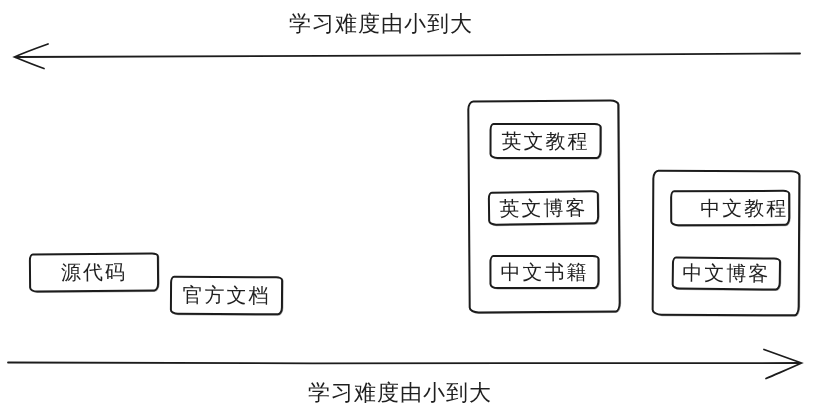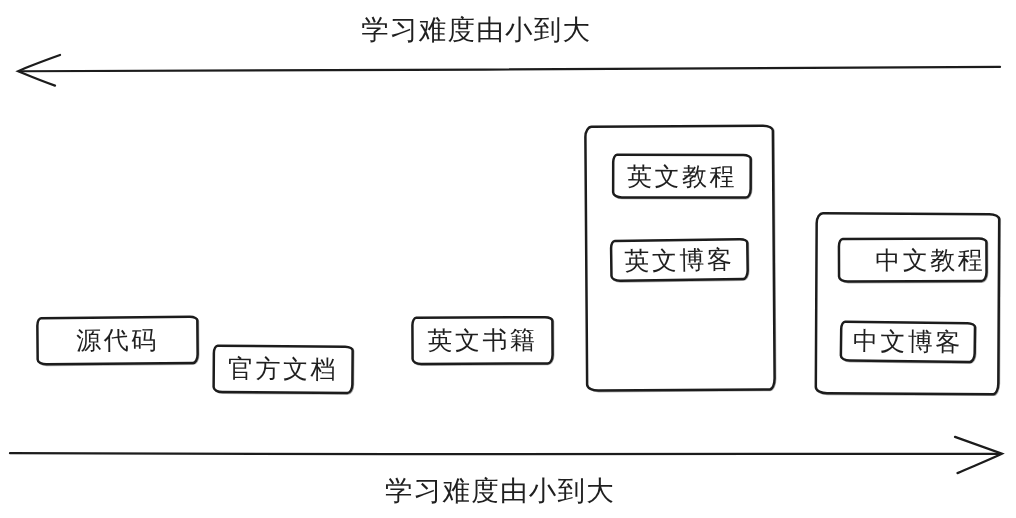--- a/index.html
+++ b/index.html
@@ -78,30 +78,30 @@
   <div class="axis-label" style="left: 308px; top: 378px;">学习难度由小到大</div>
 
   <div class="sbox" style="left: 13px; top: 253px; width: 130px; height: 39px; transform: rotate(-0.5deg); margin-left: 16px;">
     <span>源代码</span>
   </div>
 
   <div class="sbox" style="left: 170px; top: 252px; width: 113px; height: 39px; transform: rotate(0.4deg); margin-top: 24px;">
     <span>官方文档</span>
   </div>
 
-  <div class="sbox" style="left: 329px; top: 253px; width: 114px; height: 39px; transform: rotate(-0.3deg);">
-    <span>英文书籍</span>
-  </div>
 
   <div class="gbox" style="left: 468px; top: 100px; width: 152px; height: 213px; transform: rotate(-0.4deg);">
     <div class="sbox" style="left: 20px; top: 21px; width: 112px; height: 36px; transform: rotate(0.5deg); align-items: center;">
       <span>英文教程</span>
     </div>
     <div class="sbox" style="left: 18px; top: 89px; width: 111px; height: 34px; transform: rotate(-0.4deg);">
       <span>英文博客</span>
+    </div>
+    <div class="sbox" style="left: 19px; top: 153px; width: 110px; height: 34px; transform: rotate(0.3deg);">
+      <span>中文书籍</span>
     </div>
   </div>
 
   <div class="gbox" style="left: 652px; top: 170px; width: 148px; height: 146px; transform: rotate(0.3deg);">
     <div class="sbox" style="left: 16px; top: 18px; width: 120px; height: 36px; transform: rotate(-0.5deg); padding-left: 28px;">
       <span>中文教程</span>
     </div>
     <div class="sbox" style="left: 18px; top: 85px; width: 109px; height: 33px; transform: rotate(0.4deg);">
       <span>中文博客</span>
     </div>

